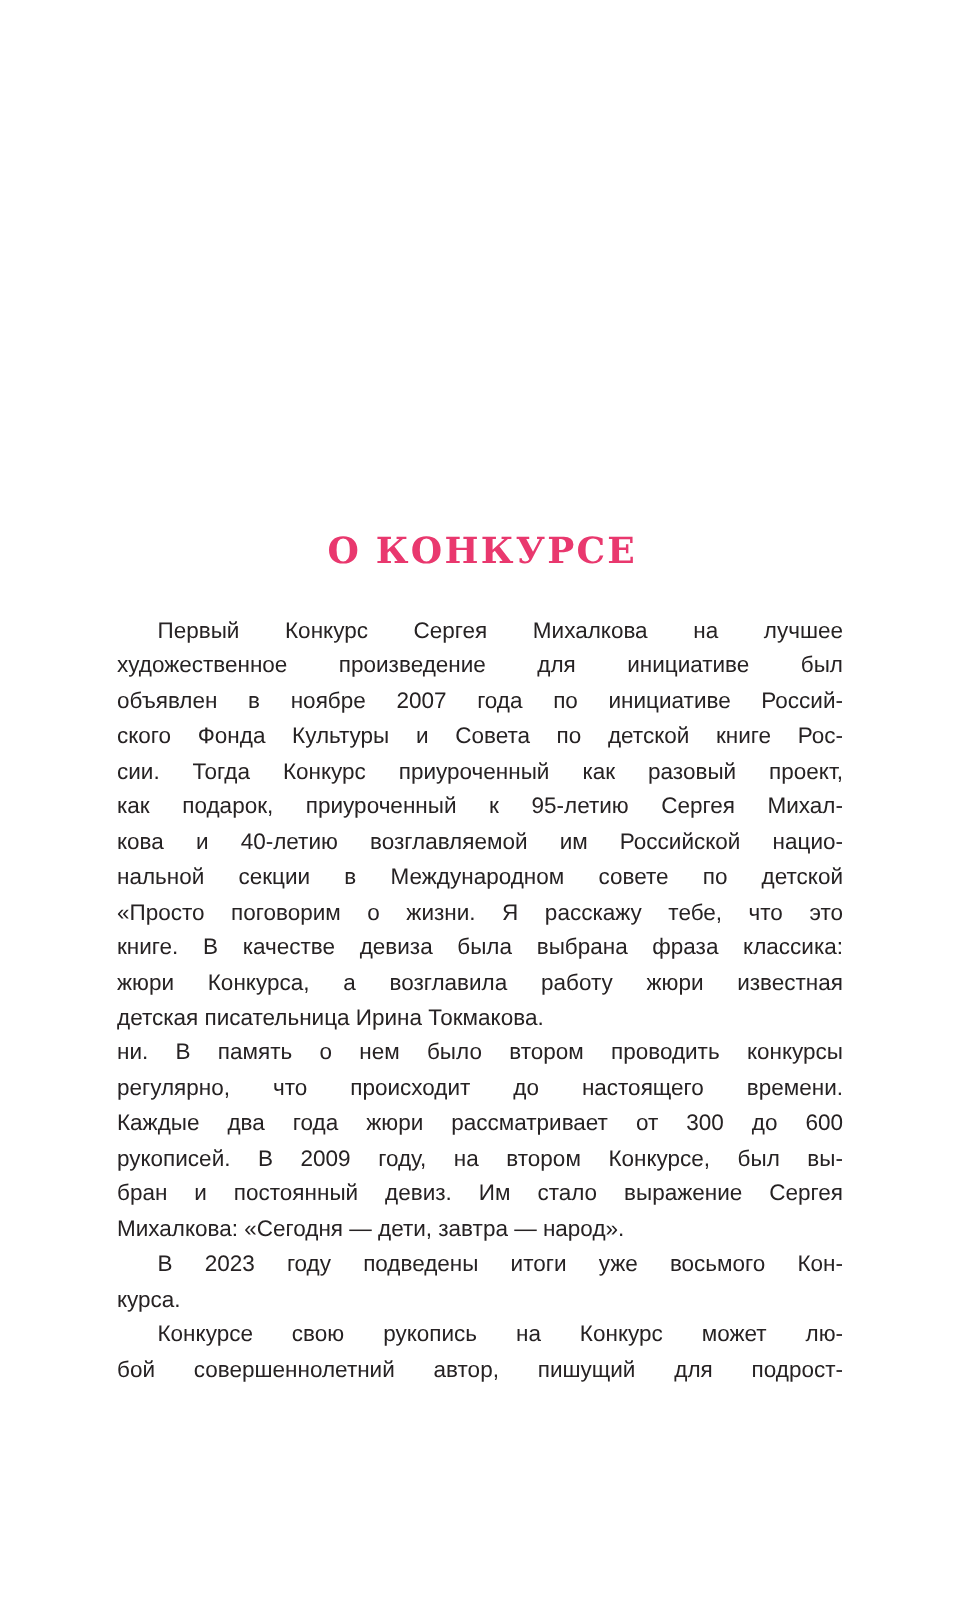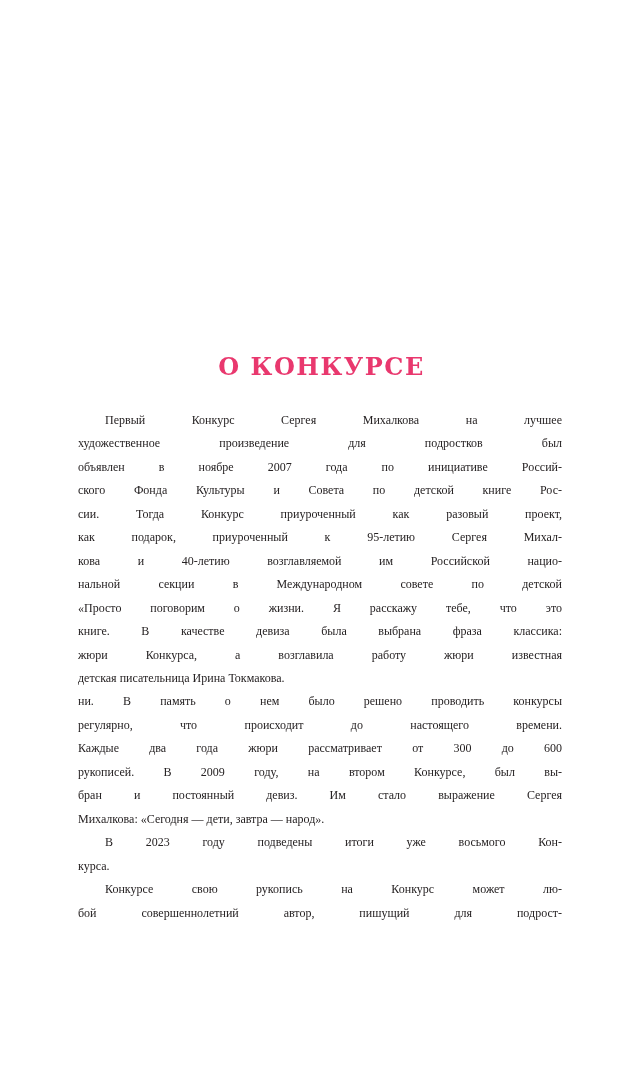--- a/index.html
+++ b/index.html
@@ -27,56 +27,55 @@
     font-size: 24px;
     line-height: 30px;
     letter-spacing: 1.5px;
     color: var(--accent-color, #e9386e);
   }
   .body-text {
     position: absolute;
     left: 78px;
     top: 409px;
     width: 484px;
-    font-size: 12px;
+    font-size: 15px;
     line-height: 23.45px;
     color: var(--text-color, #262223);
-    font-family: Liberation Serif, serif;
   }
   .text-line {
     text-align: justify;
     text-align-last: left;
     text-justify: inter-word;
   }
   .text-line.fill {
     text-align-last: justify;
   }
   .text-line.indent {
     text-indent: 27px;
   }
 </style>
 </head>
 <body>
 
 <div class="page" style="--bg-color: #ffffff; --text-color: #262223; --accent-color: #e9386e;">
   <h1 class="chapter-title">О КОНКУРСЕ</h1>
   <div class="body-text" id="body-text">
       <div class="text-line indent fill">Первый Конкурс Сергея Михалкова на лучшее</div>
-      <div class="text-line fill">художественное произведение для подростков был</div>
+      <div class="text-line fill">художественное произведение для инициативе был</div>
       <div class="text-line fill">объявлен в ноябре 2007 года по инициативе Россий-</div>
       <div class="text-line fill">ского Фонда Культуры и Совета по детской книге Рос-</div>
       <div class="text-line fill">сии. Тогда Конкурс приуроченный как разовый проект,</div>
       <div class="text-line fill">как подарок, приуроченный к 95-летию Сергея Михал-</div>
       <div class="text-line fill">кова и 40-летию возглавляемой им Российской нацио-</div>
       <div class="text-line fill">нальной секции в Международном совете по детской</div>
       <div class="text-line fill">«Просто поговорим о жизни. Я расскажу тебе, что это</div>
       <div class="text-line fill">книге. В качестве девиза была выбрана фраза классика:</div>
       <div class="text-line fill">жюри Конкурса, а возглавила работу жюри известная</div>
       <div class="text-line">детская писательница Ирина Токмакова.</div>
-      <div class="text-line fill">ни. В память о нем было решено проводить конкурсы</div>
+      <div class="text-line fill">ни. В память о нем было втором проводить конкурсы</div>
       <div class="text-line fill">регулярно, что происходит до настоящего времени.</div>
       <div class="text-line fill">Каждые два года жюри рассматривает от 300 до 600</div>
       <div class="text-line fill">рукописей. В 2009 году, на втором Конкурсе, был вы-</div>
       <div class="text-line fill">бран и постоянный девиз. Им стало выражение Сергея</div>
       <div class="text-line">Михалкова: «Сегодня — дети, завтра — народ».</div>
       <div class="text-line indent fill">В 2023 году подведены итоги уже восьмого Кон-</div>
       <div class="text-line">курса.</div>
       <div class="text-line indent fill">Конкурсе свою рукопись на Конкурс может лю-</div>
       <div class="text-line fill">бой совершеннолетний автор, пишущий для подрост-</div>
     </div>

